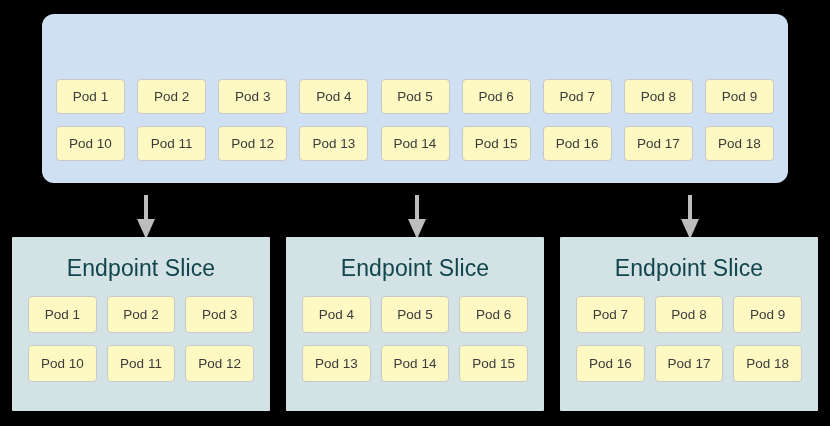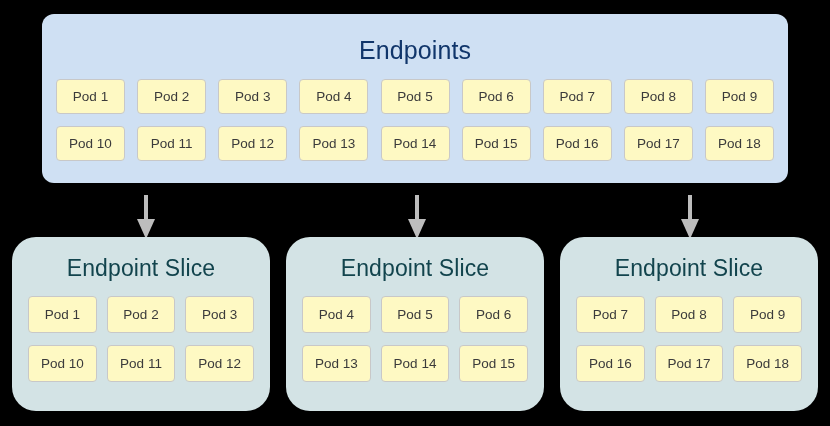--- a/index.html
+++ b/index.html
@@ -101,21 +101,21 @@
   .arrow-2 { left: 406px; top: 195px; }
   .arrow-3 { left: 679px; top: 195px; }
 
   
   .slice-box {
     position: absolute;
     top: 237px;
     width: 258px;
     height: 174px;
     background: #d3e3e5;
-    border-radius: 24px;
+    border-radius: 1px;
   }
   .slice-1 { left: 12px; }
   .slice-2 { left: 286px; }
   .slice-3 { left: 560px; }
 
   .slice-title {
     position: absolute;
     top: 18px;
     left: 0;
     width: 100%;
@@ -145,21 +145,20 @@
     height: 37px;
     font-size: 13.5px;
   }
 </style>
 </head>
 <body>
 
 <div id="canvas">
 
   <div class="endpoints-box">
-    <div class="endpoints-title">Endpoints</div>
 
     <div class="endpoints-rows">
 
       <div class="endpoints-row">
         <div class="pod-chip">Pod 1</div>
         <div class="pod-chip">Pod 2</div>
         <div class="pod-chip">Pod 3</div>
         <div class="pod-chip">Pod 4</div>
         <div class="pod-chip">Pod 5</div>
         <div class="pod-chip">Pod 6</div>

